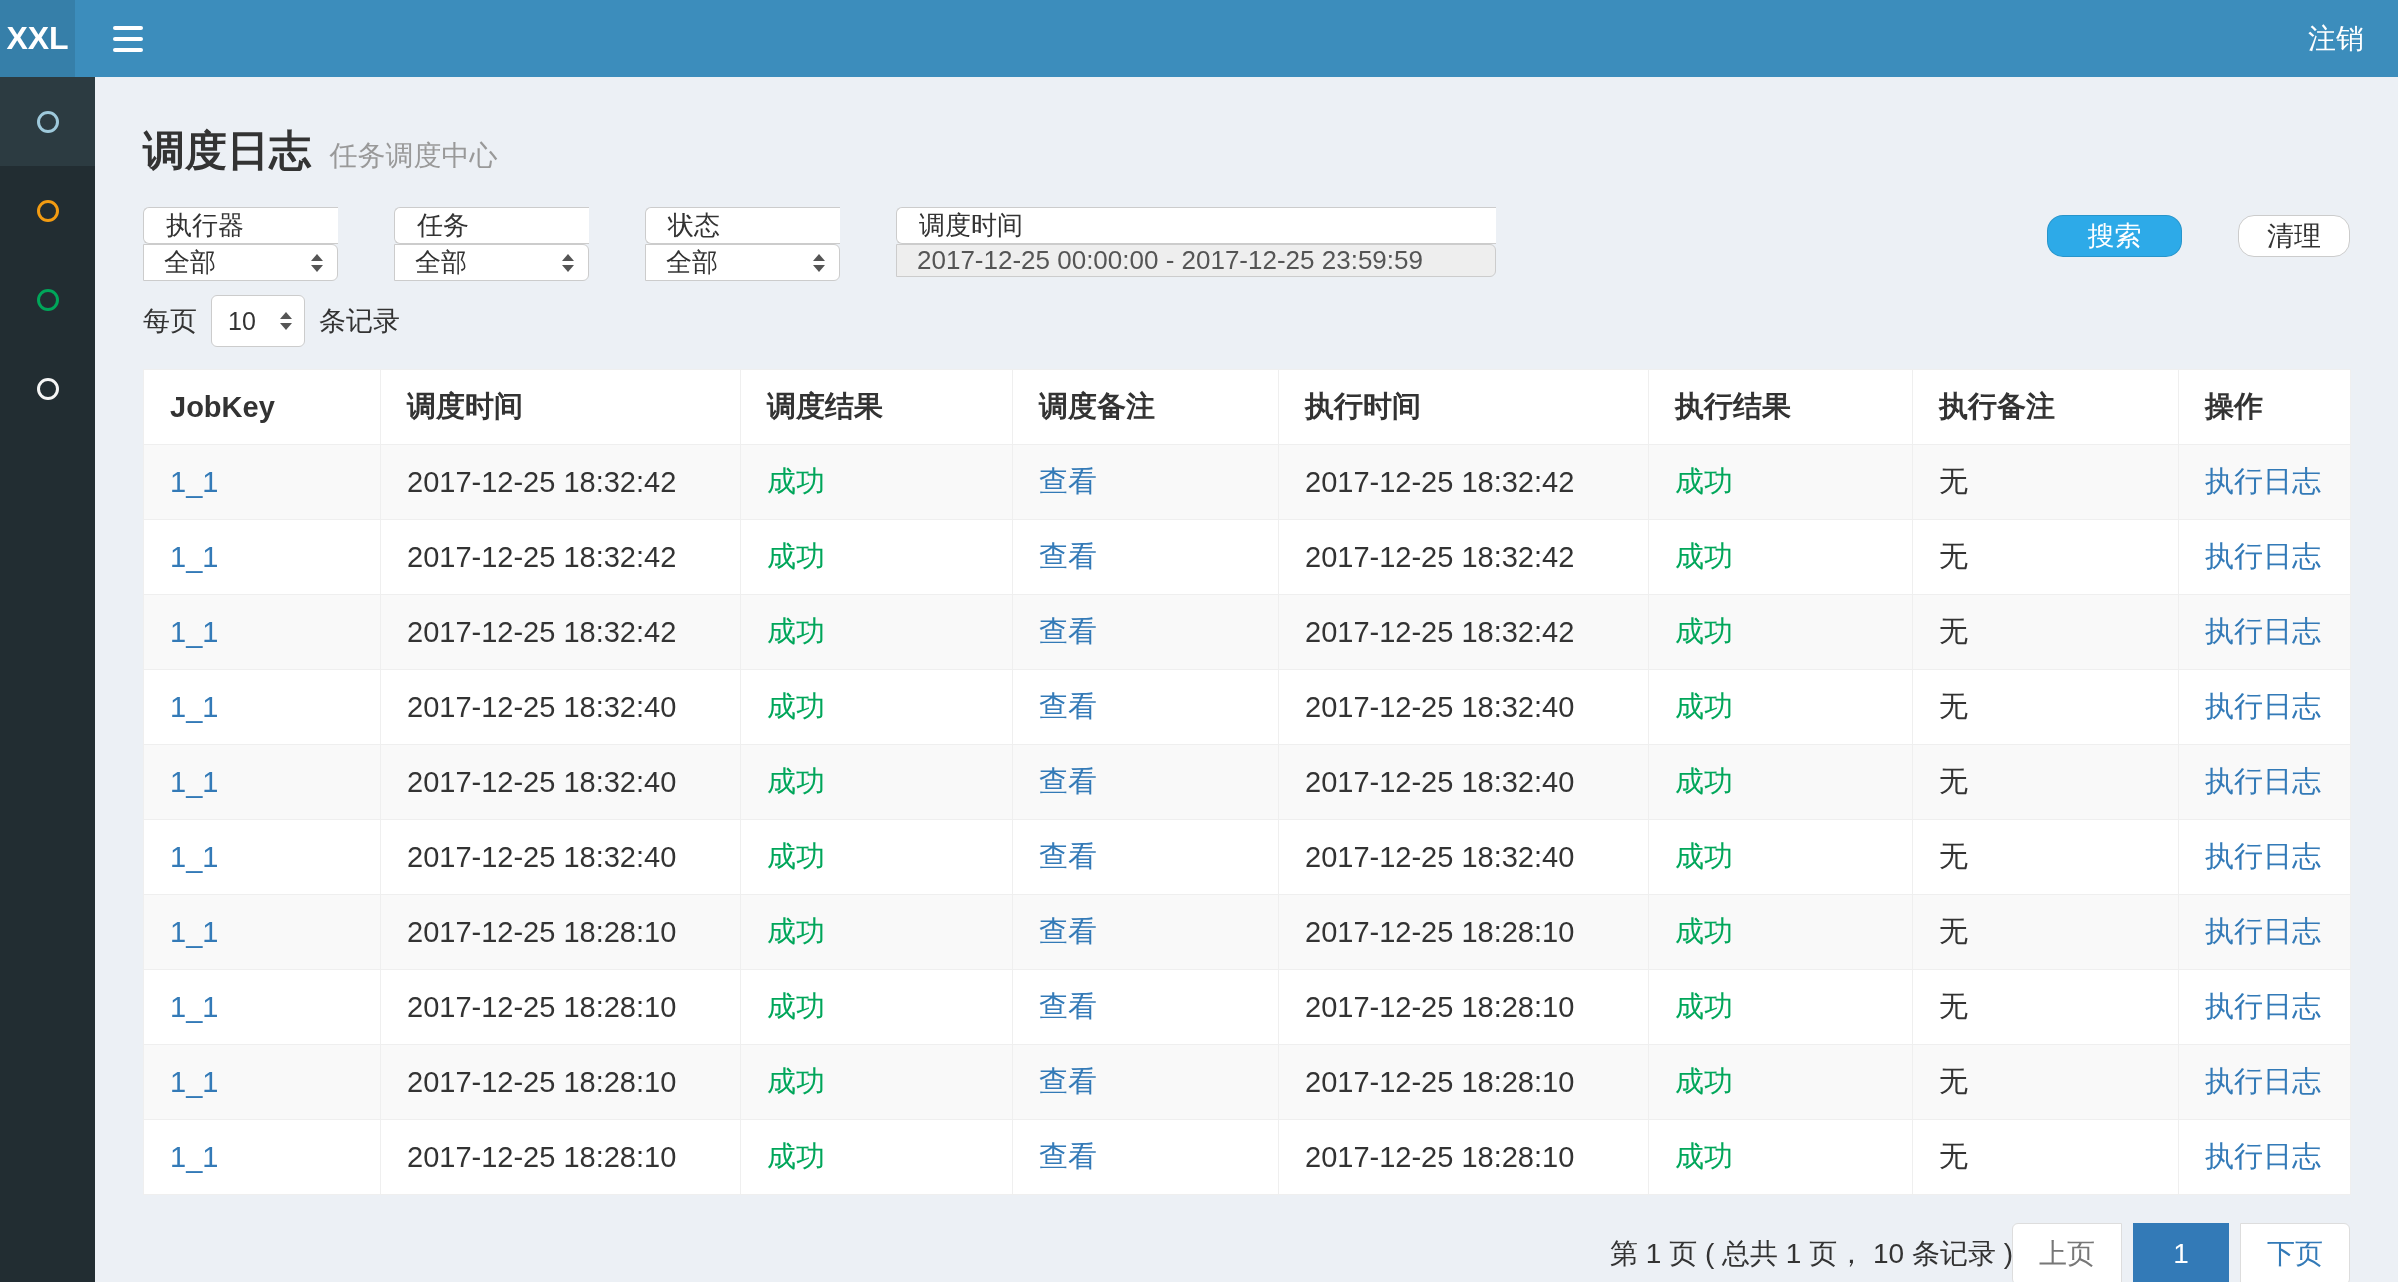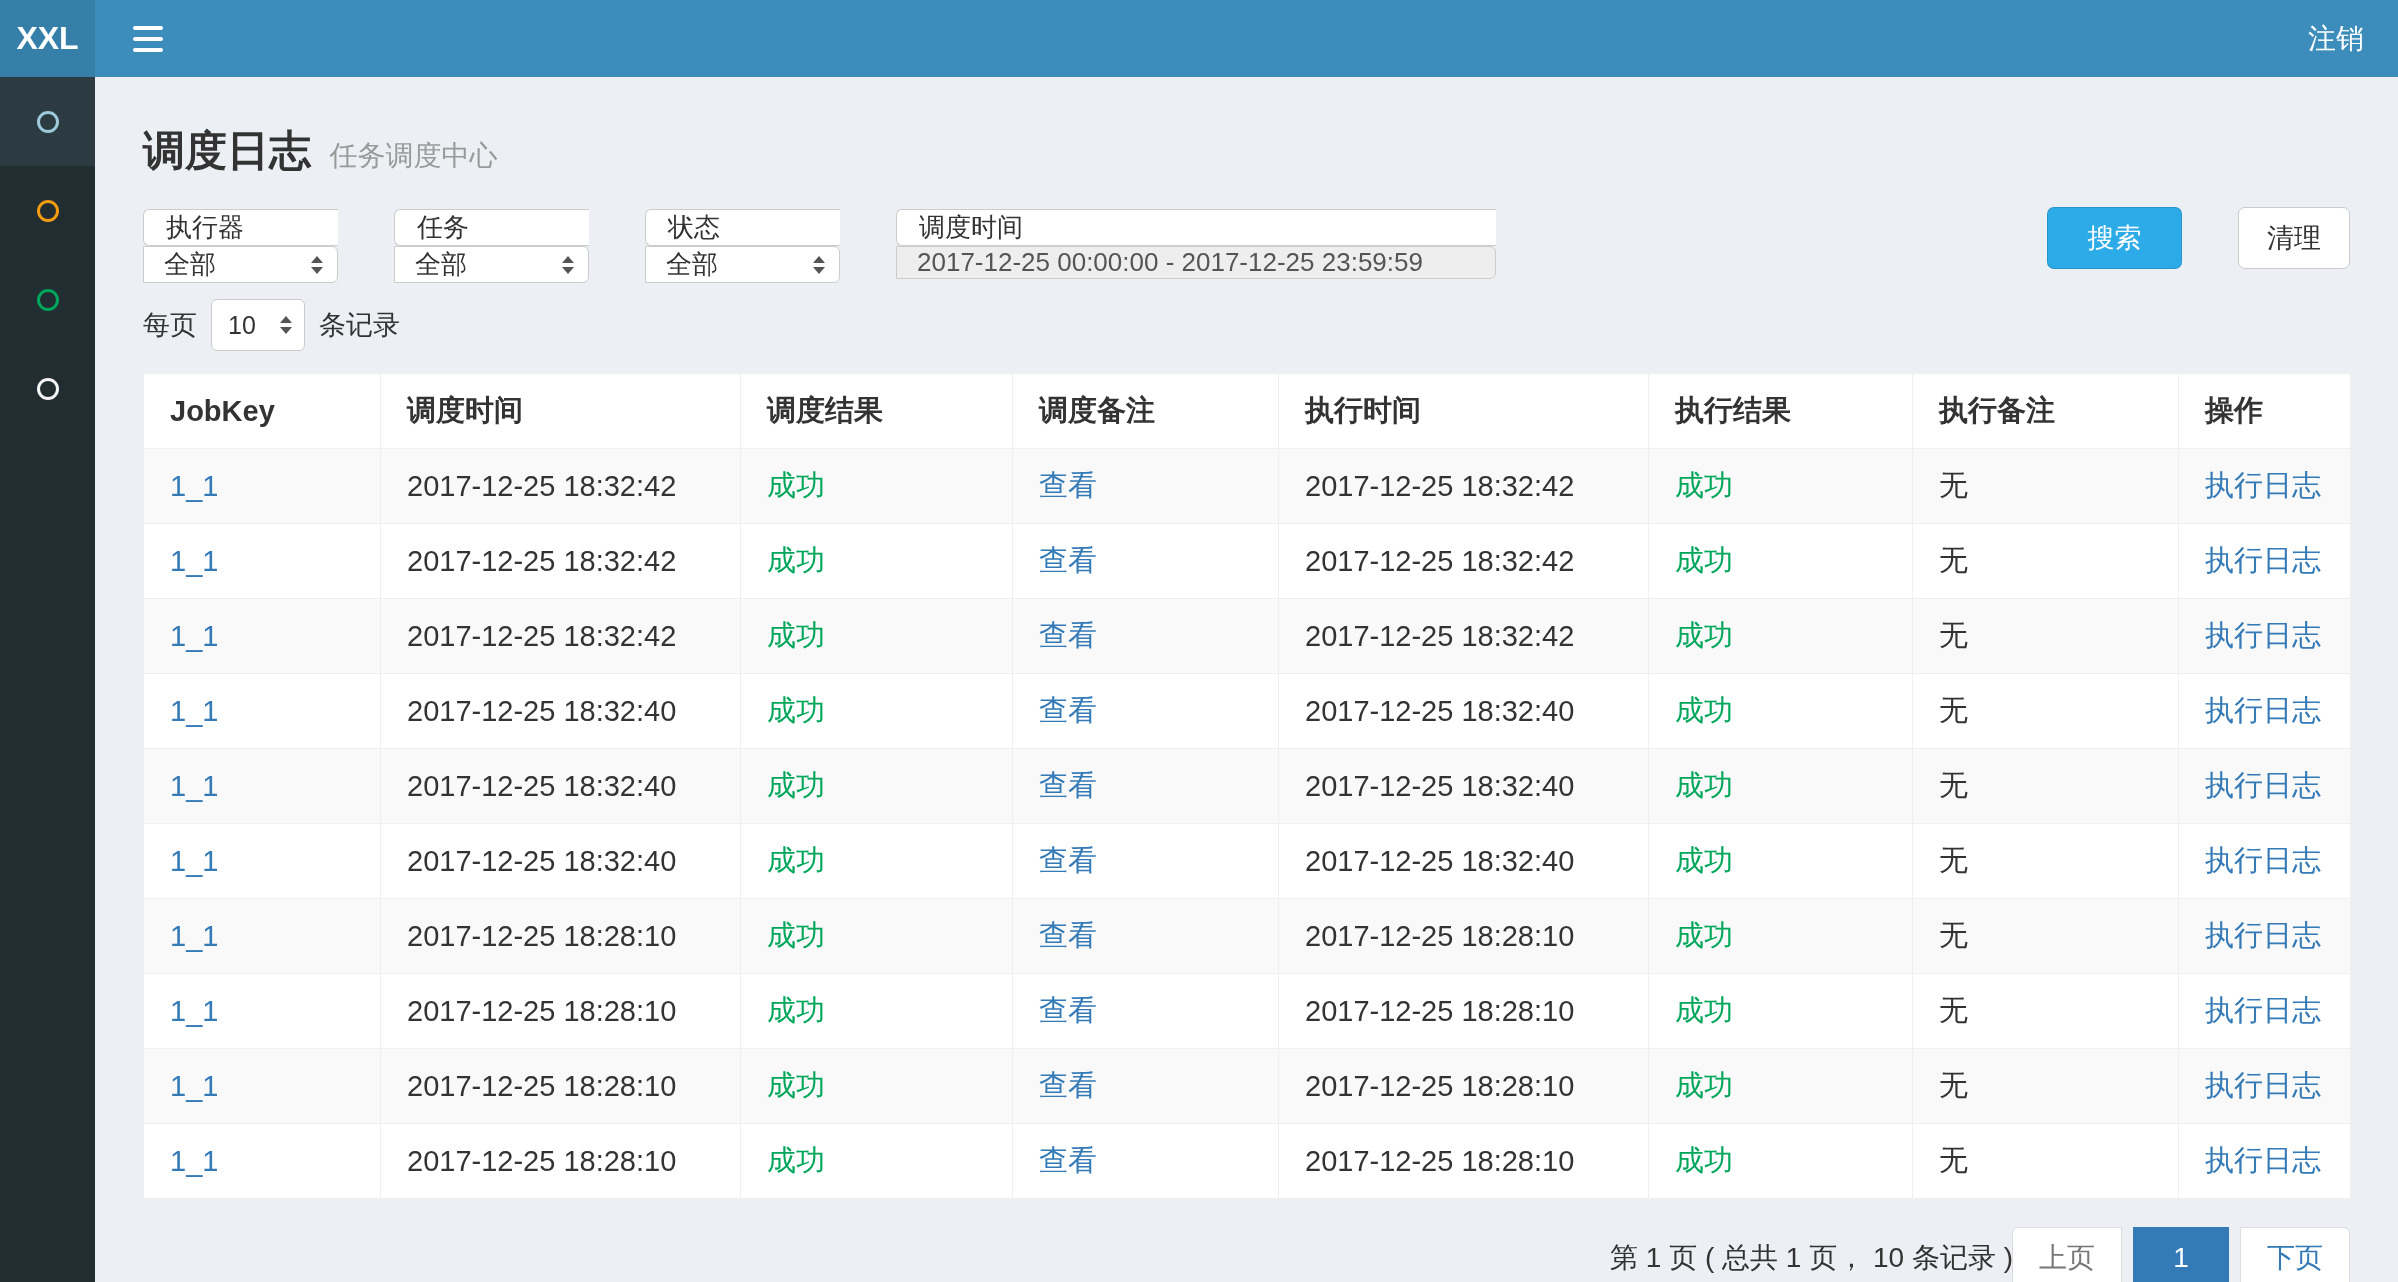--- a/index.html
+++ b/index.html
@@ -8,21 +8,21 @@
     width: 2398px; height: 1282px;
     font-family: "Liberation Sans", "DejaVu Sans", sans-serif;
     background: #ecf0f5;
     overflow: hidden;
     color: #333;
   }
 
   
   .navbar { height: 77px; display: flex; background: #3c8dbc; position: relative; z-index: 5; }
   .logo {
-    width: 95px; background: #367fa9; color: #fff;
+    width: 75px; background: #367fa9; color: #fff;
     display: flex; align-items: center; justify-content: center;
     font-size: 32px; font-weight: bold; cursor: pointer;
   }
   .navbar-main { flex: 1; display: flex; align-items: center; justify-content: space-between; padding: 0 34px; }
   .hamburger { display: flex; flex-direction: column; gap: 7px; cursor: pointer; padding: 6px 4px; }
   .hamburger i { display: block; width: 30px; height: 4px; background: #fff; border-radius: 2px; }
   .logout { color: #fff; font-size: 28px; text-decoration: none; cursor: pointer; text-align: center; }
 
   
   .sidebar { position: absolute; top: 77px; left: 0; bottom: 0; width: 95px; background: #222d32; }
@@ -53,21 +53,21 @@
   }
   .ig-input {
     background: #eee; border: 1px solid #ccc; border-radius: 0 6px 6px 0;
     width: 600px; padding: 0 20px; display: flex; align-items: center;
     font-size: 26px; color: #555; white-space: nowrap; cursor: text;
   }
   .stepper { display: flex; flex-direction: column; align-items: center; gap: 4px; margin-left: 12px; }
   .stepper .up   { width: 0; height: 0; border-left: 6px solid transparent; border-right: 6px solid transparent; border-bottom: 7px solid #555; }
   .stepper .down { width: 0; height: 0; border-left: 6px solid transparent; border-right: 6px solid transparent; border-top: 7px solid #555; }
 
-  .btn { height: 62px; border-radius: 7px; font-size: 27px; display: flex; align-items: center; justify-content: center; cursor: pointer; }
+  .btn { height: 42px; border-radius: 16px; font-size: 27px; display: flex; align-items: center; justify-content: center; cursor: pointer; }
   .btn-search { width: 135px; margin-left: auto; background: var(--accent, #2daae8); border: 1px solid rgba(0,0,0,0.12); color: #fff; }
   .btn-clear  { width: 112px; margin-left: 56px; background: #fff; border: 1px solid #ccc; color: #333; }
 
   
   .page-size-row { display: flex; align-items: center; margin: 30px 0 22px 0; font-size: 27px; color: #333; }
   .small-select {
     height: 52px; width: 94px; margin: 0 14px;
     background: #fff; border: 1px solid #ccc; border-radius: 6px;
     display: flex; align-items: center; justify-content: space-between;
     padding: 0 12px 0 16px; font-size: 25px; cursor: pointer;

